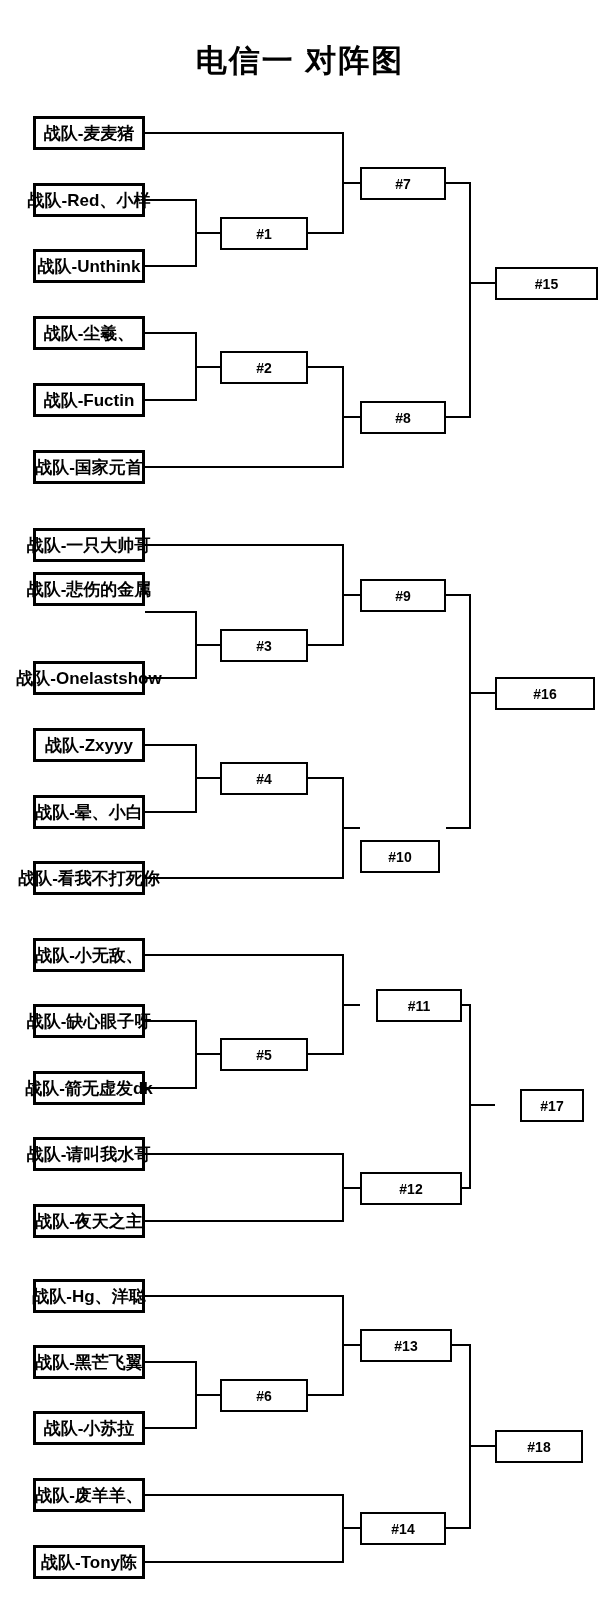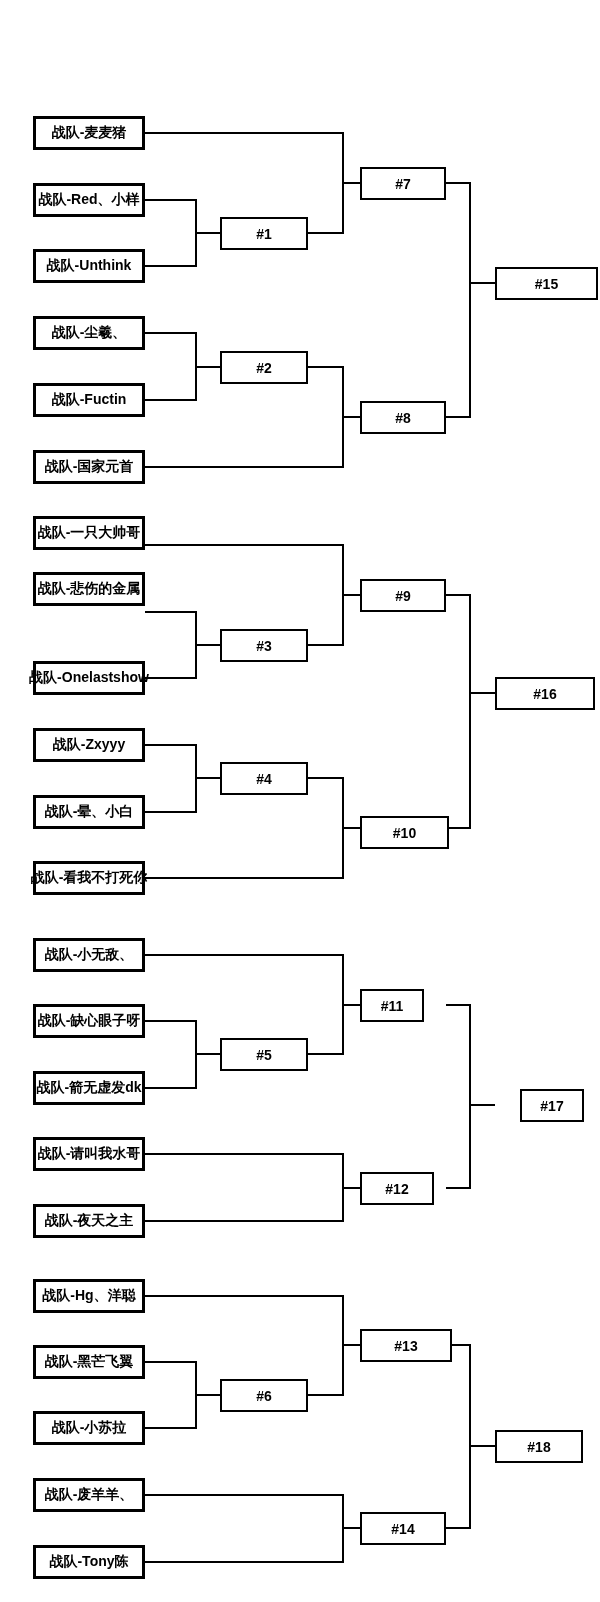--- a/index.html
+++ b/index.html
@@ -18,28 +18,29 @@
     color:#000;
   }
   .connectors{position:absolute;left:0;top:0;}
   .connectors path{stroke:#000;stroke-width:2;fill:none;}
   .box{
     position:absolute;box-sizing:border-box;
     background:#fff;border:2px solid #000;
     display:flex;align-items:center;justify-content:center;
     font-weight:bold;white-space:nowrap;
   }
-  .team{left:33px;width:112px;height:34px;border-width:3px;font-size:14px;}
+  .team{left:33px;width:112px;height:34px;border-width:3px;font-size:17px;}
   .match{height:33px;font-size:14px;}
 </style>
 </head>
 <body>
 
 <div class="page">
 
+  <h1 class="title">电信一 对阵图</h1>
 
   <svg class="connectors" width="600" height="1602" viewBox="0 0 600 1602" shape-rendering="crispEdges">
     <path d="M145 133 H343 V233 H308 M343 183 H360 M145 200 H196 V266 H145 M196 233 H220 M145 333 H196 V400 H145 M196 367 H220 M308 367 H343 V467 H145 M343 417 H360 M446 183 H470 V417 H446 M470 283 H495"></path>
     <path d="M145 545 H343 V645 H308 M343 595 H360 M145 612 H196 V678 H145 M196 645 H220 M145 745 H196 V812 H145 M196 778 H220 M308 778 H343 V878 H145 M343 828 H360 M446 595 H470 V828 H446 M470 693 H495"></path>
     <path d="M145 955 H343 V1054 H308 M343 1005 H360 M145 1021 H196 V1088 H145 M196 1054 H220 M145 1154 H343 V1221 H145 M343 1188 H360 M446 1005 H470 V1188 H446 M470 1105 H495"></path>
     <path d="M145 1296 H343 V1395 H308 M343 1345 H360 M145 1362 H196 V1428 H145 M196 1395 H220 M145 1495 H343 V1562 H145 M343 1528 H360 M446 1345 H470 V1528 H446 M470 1446 H495"></path>
   </svg>
 
   <div class="box team" style="top:116px">战队-麦麦猪</div>
   <div class="box team" style="top:183px">战队-Red、小样</div>
@@ -47,42 +48,42 @@
   <div class="box team" style="top:316px">战队-尘羲、</div>
   <div class="box team" style="top:383px">战队-Fuctin</div>
   <div class="box team" style="top:450px">战队-国家元首</div>
 
   <div class="box match" style="left:220px;top:217px;width:88px">#1</div>
   <div class="box match" style="left:220px;top:351px;width:88px">#2</div>
   <div class="box match" style="left:360px;top:167px;width:86px">#7</div>
   <div class="box match" style="left:360px;top:401px;width:86px">#8</div>
   <div class="box match" style="left:495px;top:267px;width:103px">#15</div>
 
-  <div class="box team" style="top:516px">战队-一只大帅哥</div>
+  <div class="box team" style="top:528px">战队-一只大帅哥</div>
   <div class="box team" style="top:572px">战队-悲伤的金属</div>
   <div class="box team" style="top:661px">战队-Onelastshow</div>
   <div class="box team" style="top:728px">战队-Zxyyy</div>
   <div class="box team" style="top:795px">战队-晕、小白</div>
   <div class="box team" style="top:861px">战队-看我不打死你</div>
 
   <div class="box match" style="left:220px;top:629px;width:88px">#3</div>
   <div class="box match" style="left:220px;top:762px;width:88px">#4</div>
   <div class="box match" style="left:360px;top:579px;width:86px">#9</div>
-  <div class="box match" style="left:360px;top:816px;width:89px">#10</div>
+  <div class="box match" style="left:360px;top:840px;width:80px">#10</div>
   <div class="box match" style="left:495px;top:677px;width:100px">#16</div>
 
   <div class="box team" style="top:938px">战队-小无敌、</div>
   <div class="box team" style="top:1004px">战队-缺心眼子呀</div>
   <div class="box team" style="top:1071px">战队-箭无虚发dk</div>
   <div class="box team" style="top:1137px">战队-请叫我水哥</div>
   <div class="box team" style="top:1204px">战队-夜天之主</div>
 
   <div class="box match" style="left:220px;top:1038px;width:88px">#5</div>
-  <div class="box match" style="left:360px;top:989px;width:64px">#11</div>
-  <div class="box match" style="left:360px;top:1172px;width:74px">#12</div>
+  <div class="box match" style="left:376px;top:989px;width:86px">#11</div>
+  <div class="box match" style="left:360px;top:1172px;width:102px">#12</div>
   <div class="box match" style="left:520px;top:1089px;width:64px">#17</div>
 
   <div class="box team" style="top:1279px">战队-Hg、洋聪</div>
   <div class="box team" style="top:1345px">战队-黑芒飞翼</div>
   <div class="box team" style="top:1411px">战队-小苏拉</div>
   <div class="box team" style="top:1478px">战队-废羊羊、</div>
   <div class="box team" style="top:1545px">战队-Tony陈</div>
 
   <div class="box match" style="left:220px;top:1379px;width:88px">#6</div>
   <div class="box match" style="left:360px;top:1329px;width:92px">#13</div>

